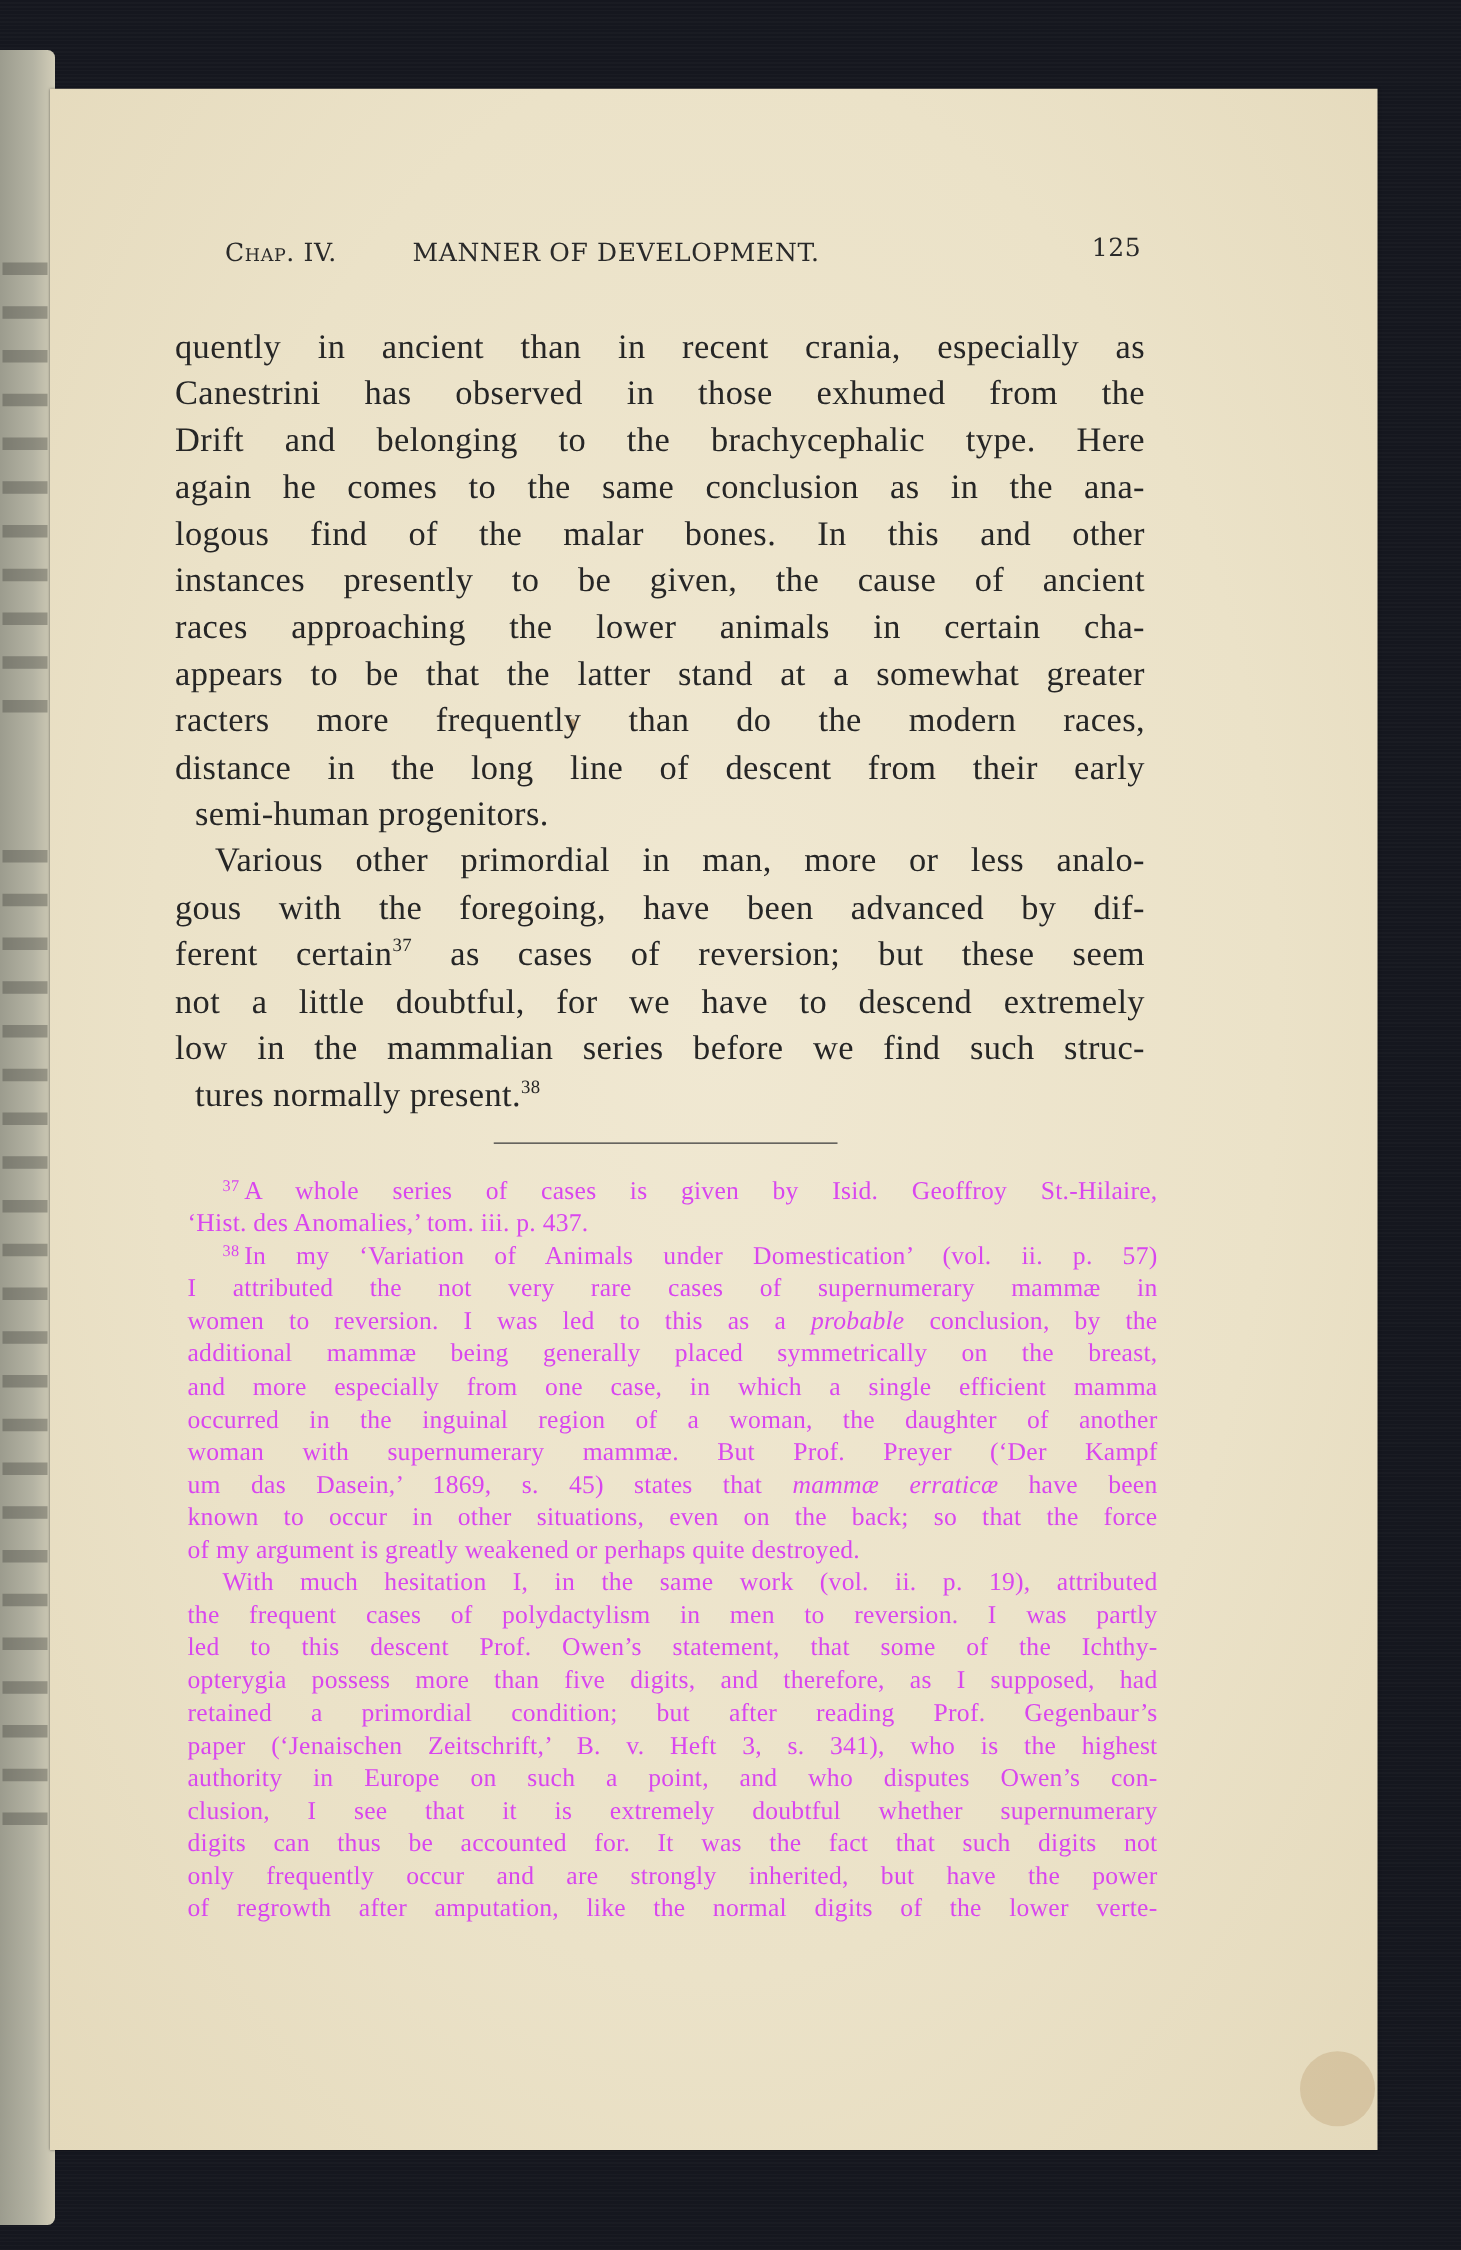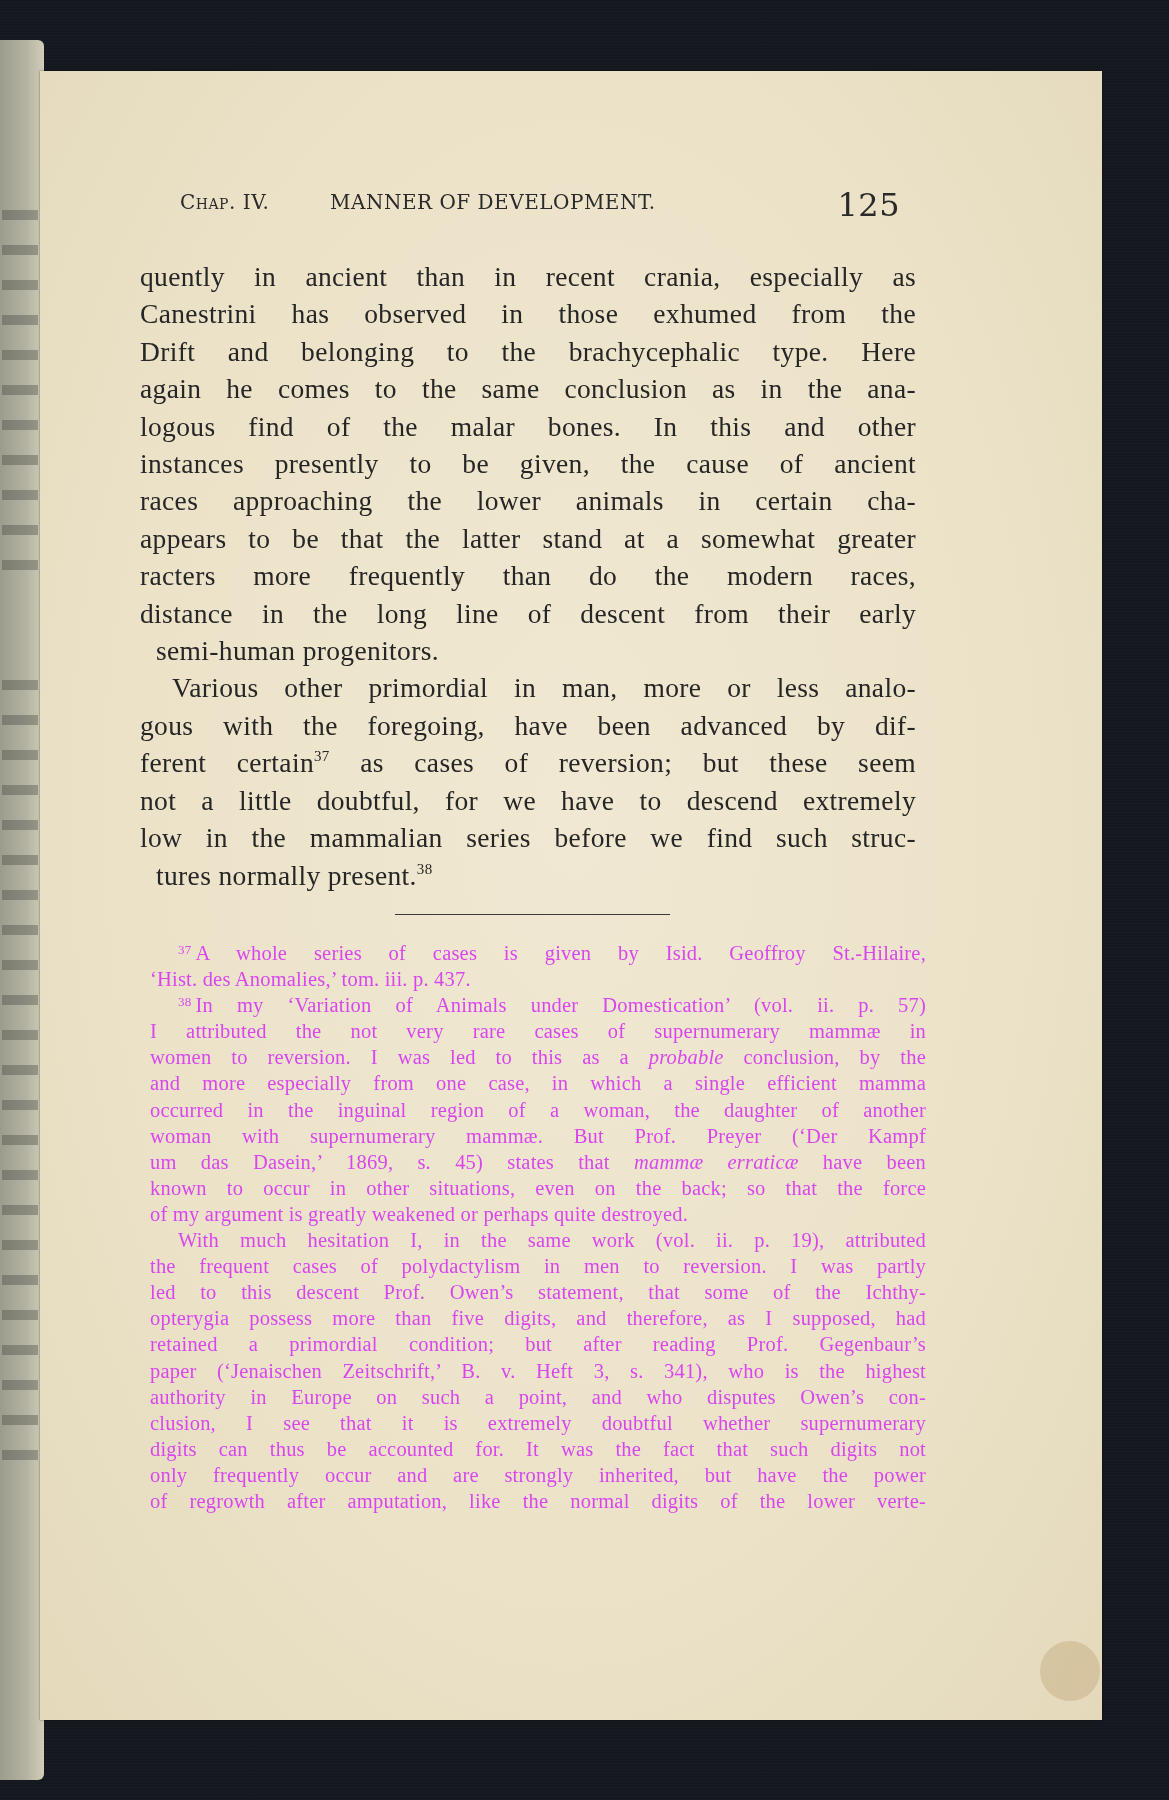--- a/index.html
+++ b/index.html
@@ -25,21 +25,21 @@
     position: absolute; left: 40px; top: 71px; width: 1062px; height: 1649px;
     background: radial-gradient(ellipse at 50% 45%, #f0e8d2 0%, #ebe2c8 60%, #e4d9bb 100%);
     box-shadow: 0 0 2px rgba(0,0,0,0.5);
   }
   .running-head {
     position: absolute; left: 140px; top: 190px; width: 776px; height: 28px;
     color: #2a2a2a; font-size: 20px; letter-spacing: 0.5px;
   }
   .rh-chap { position: absolute; left: 0; top: 0; font-variant: small-caps; margin-left: 40px; }
   .rh-title { position: absolute; left: 190px; top: 0; }
-  .rh-page { position: absolute; right: 16px; top: -4px; font-size: 32px; }
+  .rh-page { position: absolute; right: 3px; top: -4px; font-size: 20px; }
   .body-text {
     position: absolute; left: 140px; top: 258px; width: 776px;
     color: #262626; font-size: 27.5px; line-height: 37.4px;
     text-align: justify; text-align-last: auto;
     font-family: "Liberation Serif", "DejaVu Serif", serif;
     letter-spacing: 0.35px;
   }
   .line { display: block; text-align: justify; text-align-last: justify; white-space: nowrap; }
   .line.last { text-align-last: left; margin-left: 16px; }
   .line.indent { padding-left: 32px; }
@@ -140,20 +140,21 @@
 
 <div class="rule"></div>
 
 <div class="footnotes">
   <span class="fn-line indent"><span class="fn-num">37</span><span>A whole series of cases is given by Isid. Geoffroy St.-Hilaire,</span></span>
   <span class="fn-line last">‘Hist. des Anomalies,’ tom. iii. p. 437.</span>
 
   <span class="fn-line indent"><span class="fn-num">38</span><span>In my ‘Variation of Animals under Domestication’ (vol. ii. p. 57)</span></span>
   <span class="fn-line">I attributed the not very rare cases of supernumerary mammæ in</span>
   <span class="fn-line"><span>women to reversion. I was led to this as a </span><em>probable</em><span> conclusion, by the</span></span>
+  <span class="fn-line">additional mammæ being generally placed symmetrically on the breast,</span>
   <span class="fn-line">and more especially from one case, in which a single efficient mamma</span>
   <span class="fn-line">occurred in the inguinal region of a woman, the daughter of another</span>
   <span class="fn-line">woman with supernumerary mammæ. But Prof. Preyer (‘Der Kampf</span>
   <span class="fn-line"><span>um das Dasein,’ 1869, s. 45) states that </span><em>mammæ erraticæ</em><span> have been</span></span>
   <span class="fn-line">known to occur in other situations, even on the back; so that the force</span>
   <span class="fn-line last">of my argument is greatly weakened or perhaps quite destroyed.</span>
 
   <span class="fn-line indent">With much hesitation I, in the same work (vol. ii. p. 19), attributed</span>
   <span class="fn-line">the frequent cases of polydactylism in men to reversion. I was partly</span>
   <span class="fn-line">led to this descent Prof. Owen’s statement, that some of the Ichthy-</span>

